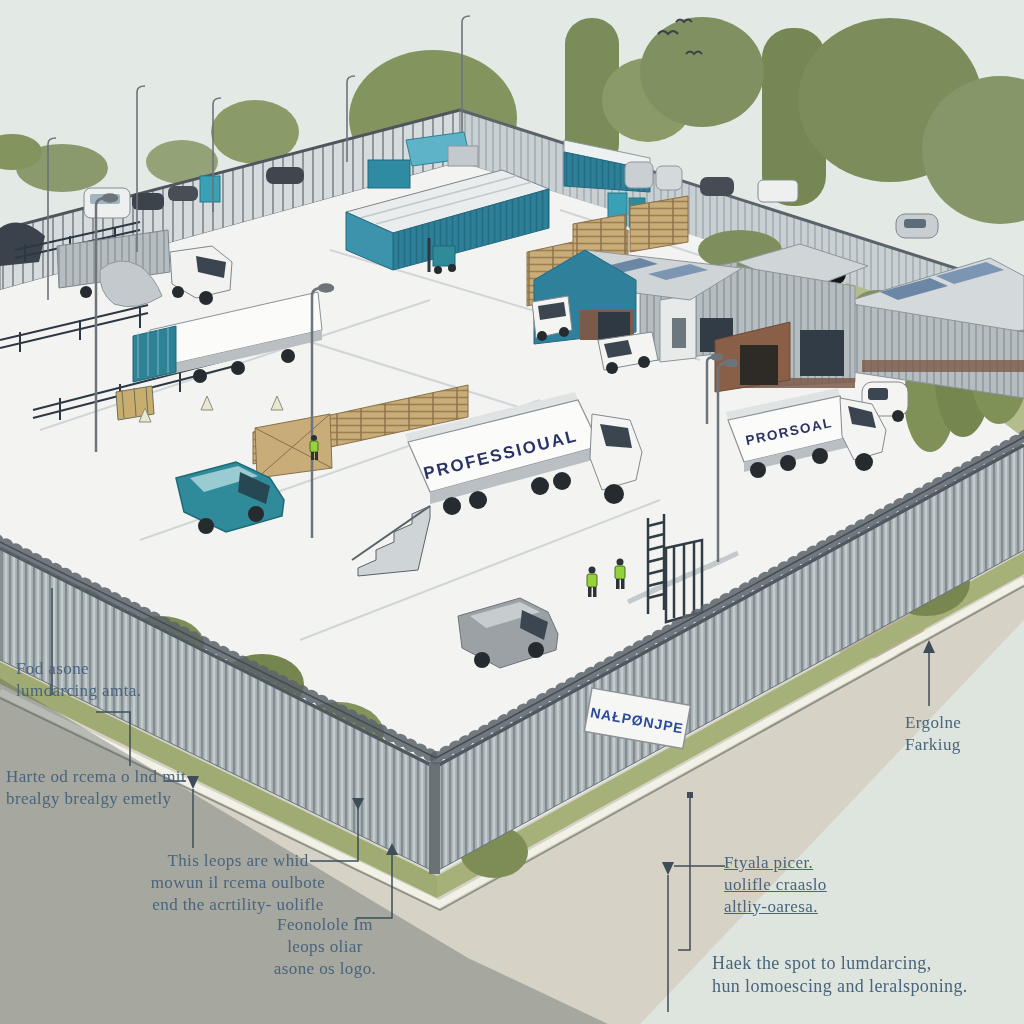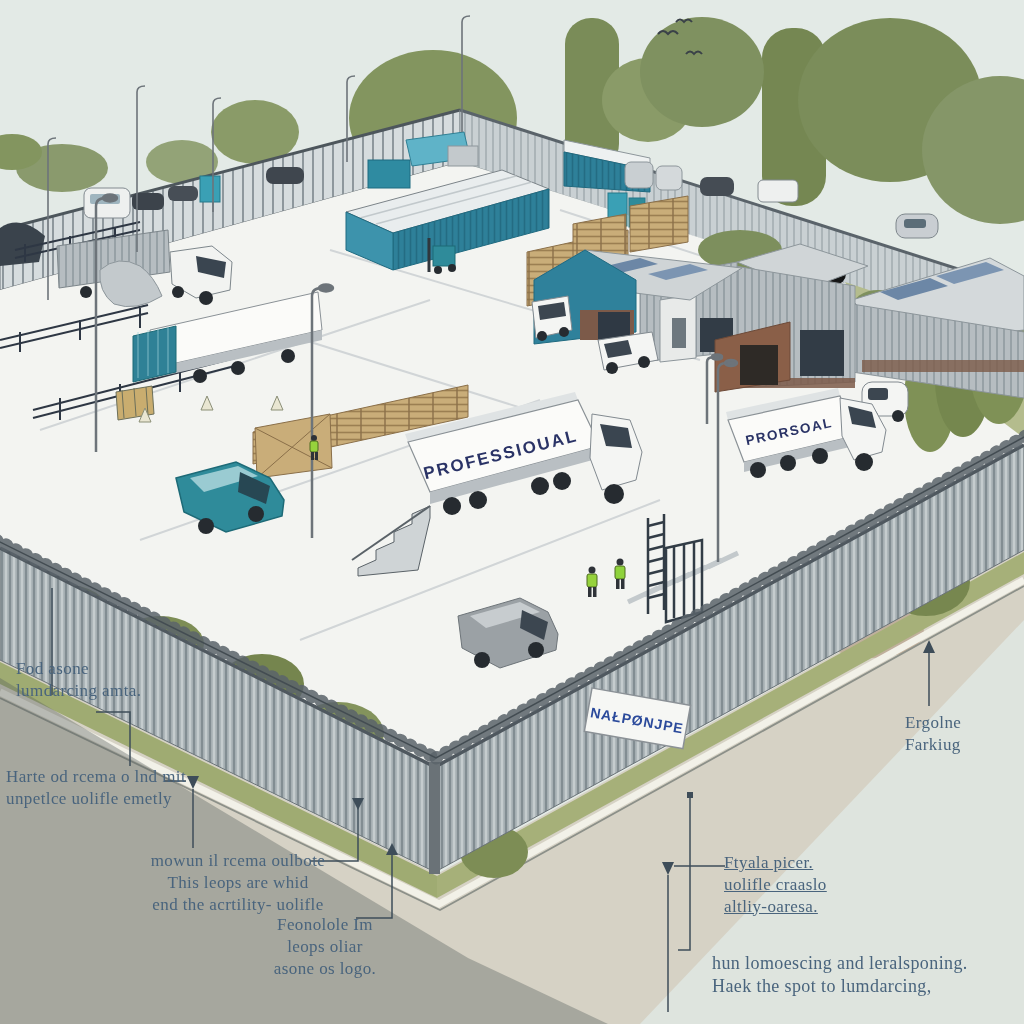--- a/index.html
+++ b/index.html
@@ -422,38 +422,38 @@
   <path d="M690,798 L690,950 L678,950"></path>
 </g>
 </svg>
 
 <div class="ann" style="left:16px;top:658px;">
   <span class="ln">Fod asone</span>
   <span class="ln">lumdarcing amta.</span>
 </div>
 <div class="ann" style="left:6px;top:766px;">
   <span class="ln">Harte od rcema o lnd mit</span>
-  <span class="ln">unpetlce uolifle emetly</span>
+  <span class="ln">brealgy brealgy emetly</span>
 </div>
 <div class="ann center" style="left:128px;top:850px;width:220px;">
+  <span class="ln">This leops are whid</span>
   <span class="ln">mowun il rcema oulbote</span>
-  <span class="ln">This leops are whid</span>
   <span class="ln">end the acrtility- uolifle</span>
 </div>
 <div class="ann center" style="left:260px;top:914px;width:130px;">
   <span class="ln">Feonolole Im</span>
   <span class="ln">leops oliar</span>
   <span class="ln">asone os logo.</span>
 </div>
 <div class="ann" style="left:905px;top:712px;">
   <span class="ln">Ergolne</span>
   <span class="ln">Farkiug</span>
 </div>
 <div class="ann" style="left:724px;top:852px;text-decoration:underline;">
   <span class="ln">Ftyala picer.</span>
   <span class="ln">uolifle craaslo</span>
   <span class="ln">altliy-oaresa.</span>
 </div>
 <div class="ann big" style="left:712px;top:952px;">
+  <span class="ln">Haek the spot to lumdarcing,</span>
   <span class="ln">hun lomoescing and leralsponing.</span>
-  <span class="ln">Haek the spot to lumdarcing,</span>
 </div>
 </div>
 
 </body></html>

